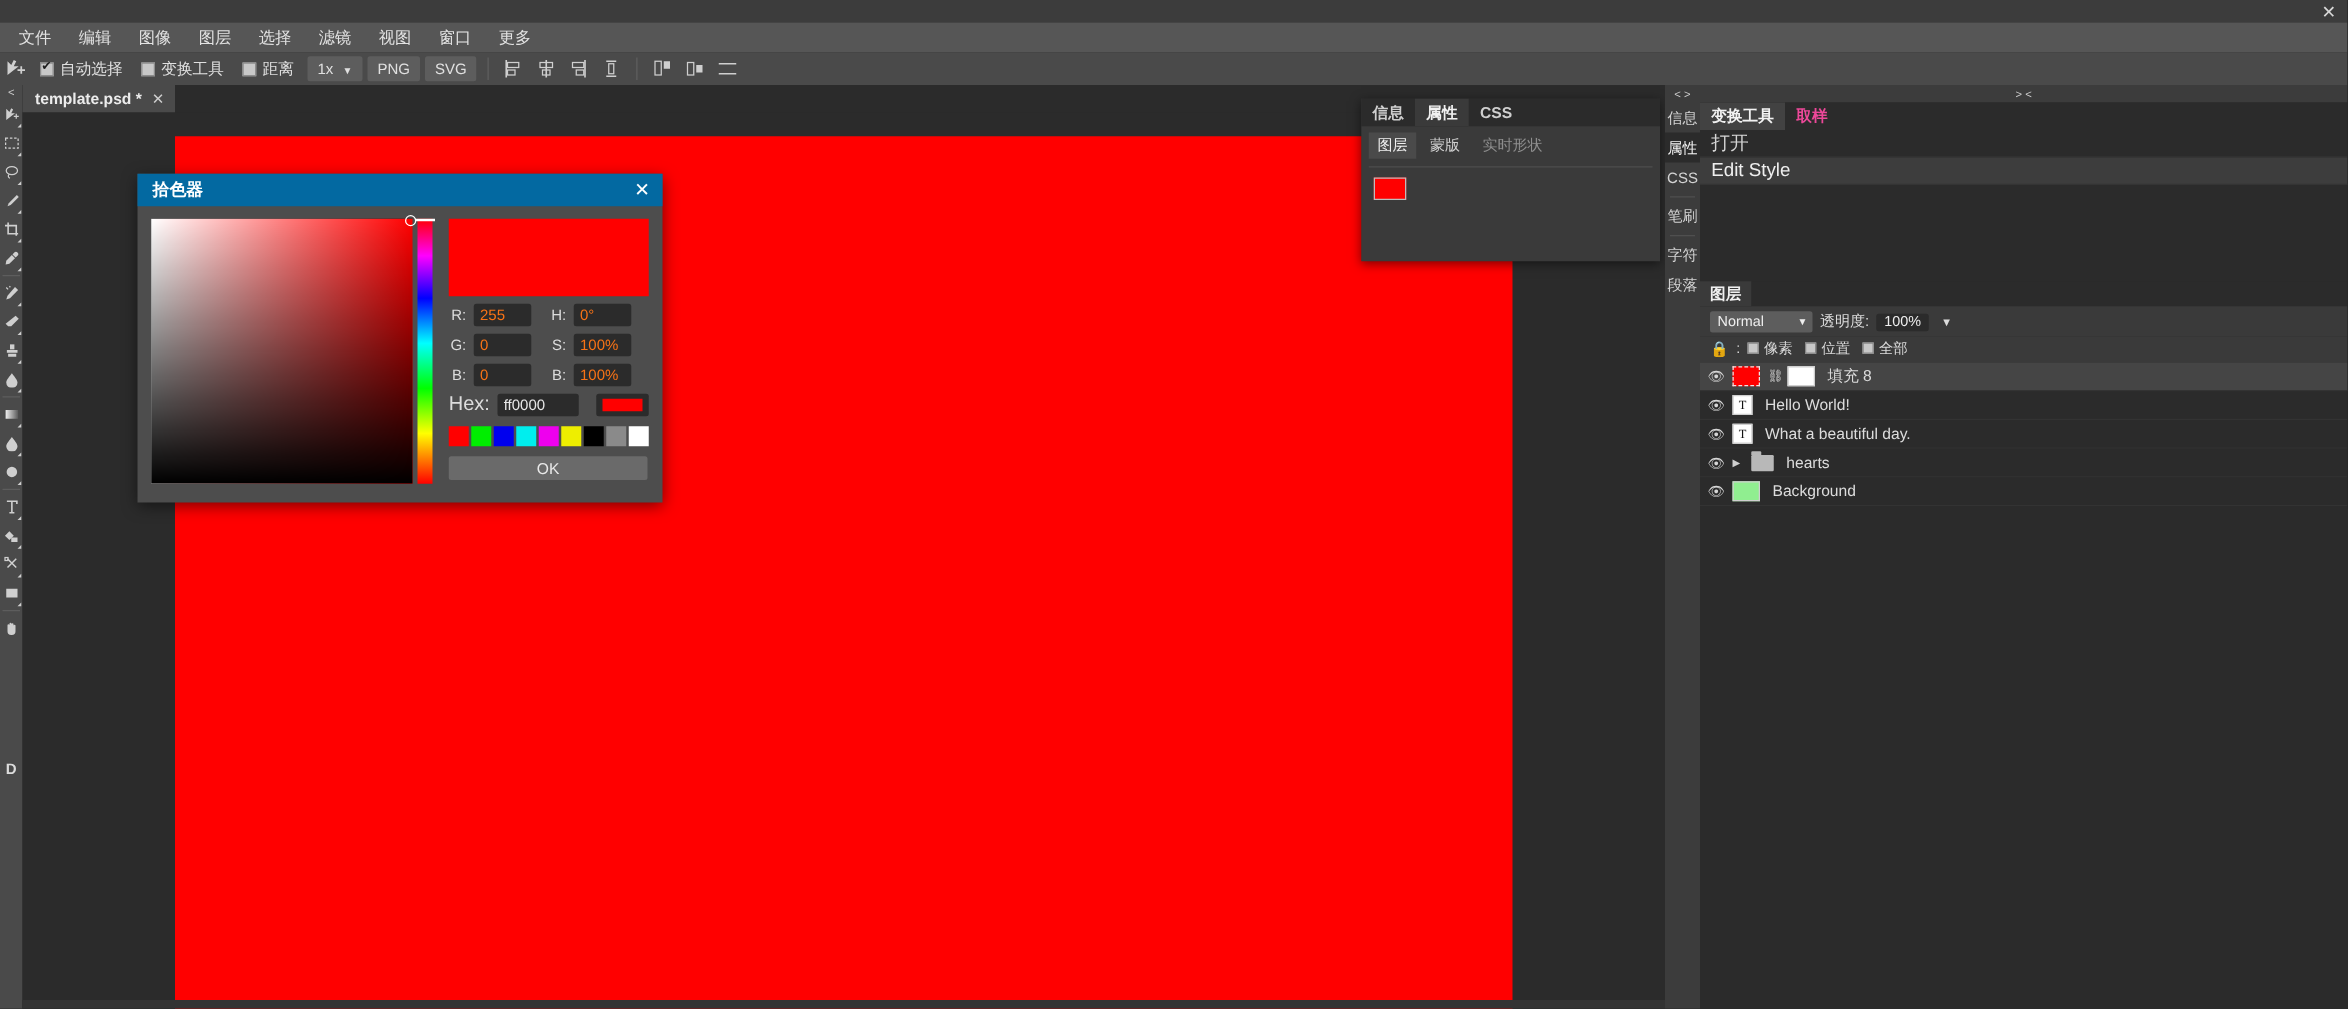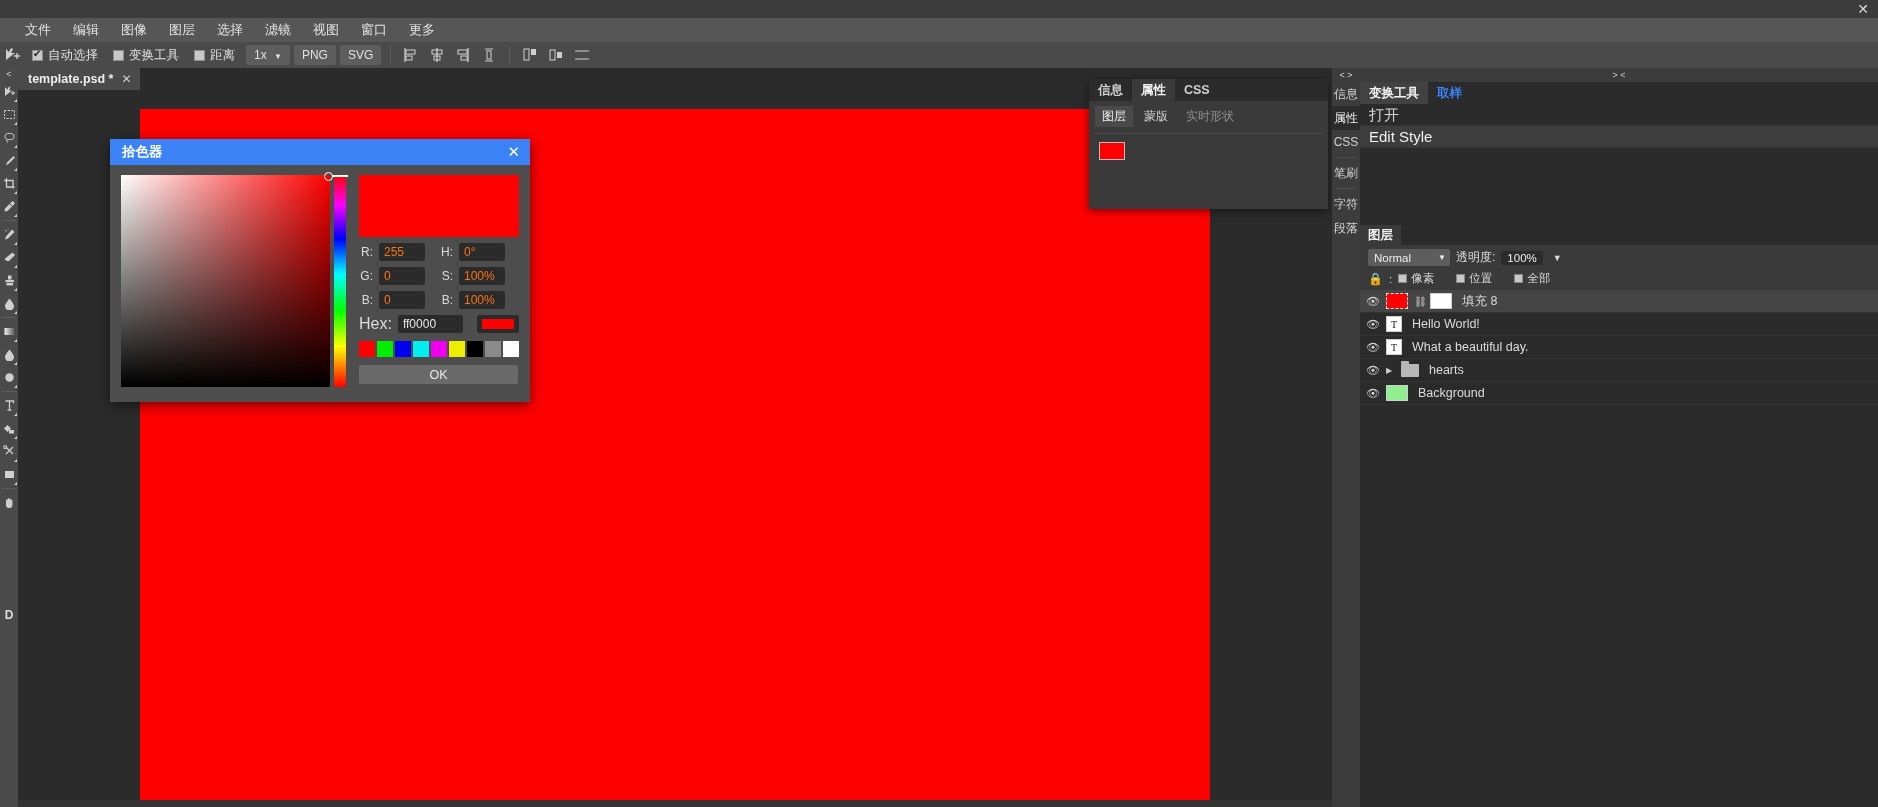--- a/index.html
+++ b/index.html
@@ -18,21 +18,21 @@
   }
   .win-close {
     position: absolute; right: 4px; top: 0px; width: 22px; height: 18px;
     color: #d8d8d8; font-size: 14px; line-height: 18px; text-align: center;
   }
 
   
   .menubar {
     position: absolute; left: 0; top: 18px; width: 1878px; height: 24px;
     background: #565656; display: flex; align-items: center;
-    padding-left: 14px;
+    padding-left: 4px;
   }
   .menubar .mi {
     color: #e2e2e2; font-size: 13px; padding: 3px 11px; white-space: nowrap;
     font-family: "Liberation Sans","DejaVu Sans",sans-serif;
   }
 
   
   .optbar {
     position: absolute; left: 0; top: 42px; width: 1878px; height: 26px;
     background: #4a4a4a; display: flex; align-items: center; gap: 0px;
@@ -98,21 +98,21 @@
     position: absolute; left: 122px; top: 19px; width: 1070px; height: 698px;
     background: #ff0000;
   }
 
   
   .picker {
     position: absolute; left: 110px; top: 139px; width: 420px; height: 263px;
     background: #4d4d4d; box-shadow: 0 3px 12px rgba(0,0,0,.55);
   }
   .picker-title {
-    height: 26px; background: #3b82f6; display: flex; align-items: center;
+    height: 26px; background: #0369a1; display: flex; align-items: center;
     justify-content: space-between; padding: 0 10px 0 12px;
   }
   .picker-title .t { color: #fff; font-size: 13.5px; font-weight: bold; }
   .picker-title .close { color: #fff; font-size: 15px; font-weight: bold; }
   .picker-body { position: relative; padding: 10px 11px; display: flex; }
 
   .sv-box {
     width: 213px; height: 212px; position: relative;
     background:
       linear-gradient(to top, #000, rgba(0,0,0,0)),
@@ -208,21 +208,21 @@
   
   .rightcol {
     position: absolute; left: 1360px; top: 68px; width: 518px; height: 739px;
     background: #2b2b2b;
   }
   .rc-header { height: 14px; background: #3c3c3c; color: #d0d0d0;
     font-size: 9px; text-align: center; line-height: 14px; }
   .panel-tabs { display: flex; height: 22px; background: #2b2b2b; }
   .paneltab {
     padding: 0 9px; height: 22px; line-height: 22px; font-size: 12.5px;
-    color: #3b82f6; font-weight: bold;
+    color: #ec4899; font-weight: bold;
   }
   .paneltab.active { background: #424242; color: #f2f2f2; }
   .hist-list { background: #2b2b2b; }
   .hist-item {
     height: 22px; line-height: 22px; color: #d5d5d5; font-size: 15px;
     padding-left: 9px; border-bottom: 1px solid #343434;
   }
   .hist-item.sel { background: #3d3d3d; color: #efefef; }
   .hist-spacer { height: 66px; }
 
@@ -645,21 +645,21 @@
           <span>Normal</span>
           <span class="car">▼</span>
         </div>
         <span class="oplabel">透明度:</span>
         <span class="opval">100%</span>
         <span class="opcar">▼</span>
       </div>
       <div class="lockrow">
         <span class="lk">🔒</span>
         <span class="locklabel">:</span>
-        <span id="lock-opts" style="display:flex;gap:22px;">
+        <span id="lock-opts" style="display:flex;gap:10px;">
             <span class="lockchk">
               <span class="lockbox"></span>
               <span class="locklabel">像素</span>
             </span>
             <span class="lockchk">
               <span class="lockbox"></span>
               <span class="locklabel">位置</span>
             </span>
             <span class="lockchk">
               <span class="lockbox"></span>

